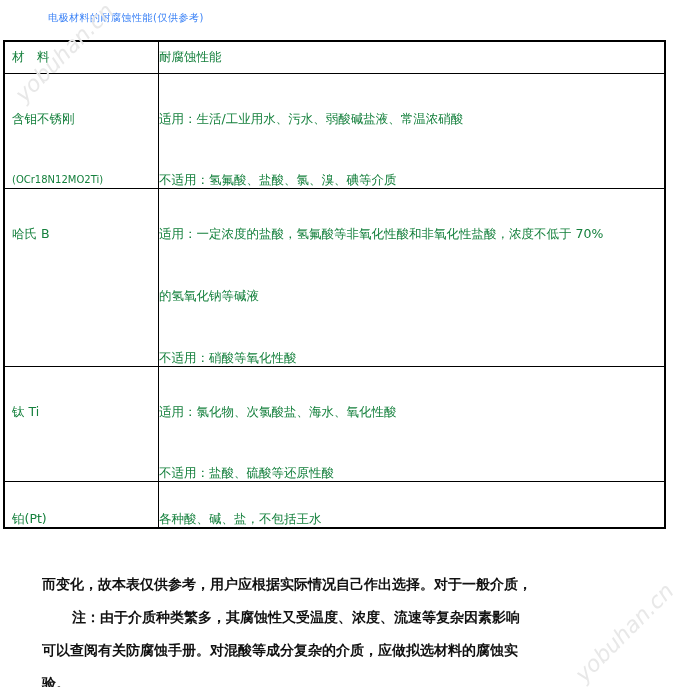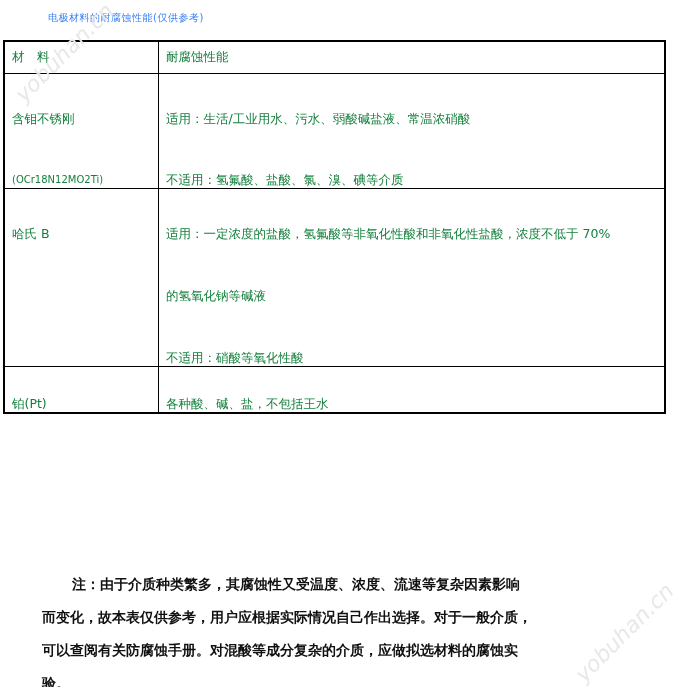--- a/index.html
+++ b/index.html
@@ -3,21 +3,21 @@
 <meta charset="utf-8">
 <style>
   html, body { margin:0; padding:0; background:#ffffff; }
   body { width:673px; height:687px; position:relative; overflow:hidden;
          font-family:"DejaVu Sans", "Liberation Sans", sans-serif; color:#1a1a1a; }
   .title { position:absolute; left:40px; top:11px; font-size:10px; letter-spacing:0.5px; color:#3b82f6;margin-left:8px; }
   .tbl { position:absolute; left:3px; top:40px; width:663px; border-collapse:collapse;
          border:2px solid #000; table-layout:fixed; }
   .tbl td { border:1px solid #000; vertical-align:top; font-size:12.5px; color:#15803d; padding:0; }
   .tbl td.c1 { width:146px; padding-left:7px; }
-  .tbl td.c2 { padding-left:7px; }
+  .tbl td.c2 { }
   .line { display:block; line-height:16px;margin-top:29px; }
   .hdr td { height:31px; vertical-align:middle; }
   .r1 td { height:89px; }
   .r2 td { height:104px; }
   .r3 td { height:99px; }
   .r4 td { height:64px; }
   .r5 td { height:63px; }
   .r6 td { height:32px; vertical-align:middle; }
   .cellpad { padding-top:8px; }
   .gap { display:block; height:16px; }
@@ -64,32 +64,46 @@
     <td class="c2">
       <div class="cellpad">
         <span class="line">适用：一定浓度的盐酸，氢氟酸等非氧化性酸和非氧化性盐酸，浓度不低于 70%</span>
         <span class="gap12"></span>
         <span class="line">的氢氧化钠等碱液</span>
         <span class="gap12"></span>
         <span class="line">不适用：硝酸等氧化性酸</span>
       </div>
     </td>
   </tr>
+  <tr class="r4">
+    <td class="c1">
+      <div class="cellpad">
+        <span class="line">钛 Ti</span>
+      </div>
+    </td>
+    <td class="c2">
+      <div class="cellpad">
+        <span class="line">适用：氯化物、次氯酸盐、海水、氧化性酸</span>
+        <span class="gap"></span>
+        <span class="line">不适用：盐酸、硫酸等还原性酸</span>
+      </div>
+    </td>
+  </tr>
   <tr class="r6">
     <td class="c1">
       <span class="line">铂(Pt)</span>
     </td>
     <td class="c2">
       <span class="line">各种酸、碱、盐，不包括王水</span>
     </td>
   </tr>
 </tbody>
   </table>
 
 <div class="note">
+  <div>而变化，故本表仅供参考，用户应根据实际情况自己作出选择。对于一般介质，</div>
   <div><span class="indent"></span><span>注：由于介质种类繁多，其腐蚀性又受温度、浓度、流速等复杂因素影响</span></div>
-  <div>而变化，故本表仅供参考，用户应根据实际情况自己作出选择。对于一般介质，</div>
   <div>可以查阅有关防腐蚀手册。对混酸等成分复杂的介质，应做拟选材料的腐蚀实</div>
   <div>验。</div>
 </div>
 
 <div class="watermark" style="left:0px; top:40px;">yobuhan.cn</div>
 <div class="watermark" style="left:560px; top:620px;">yobuhan.cn</div>
 
 </body></html>

